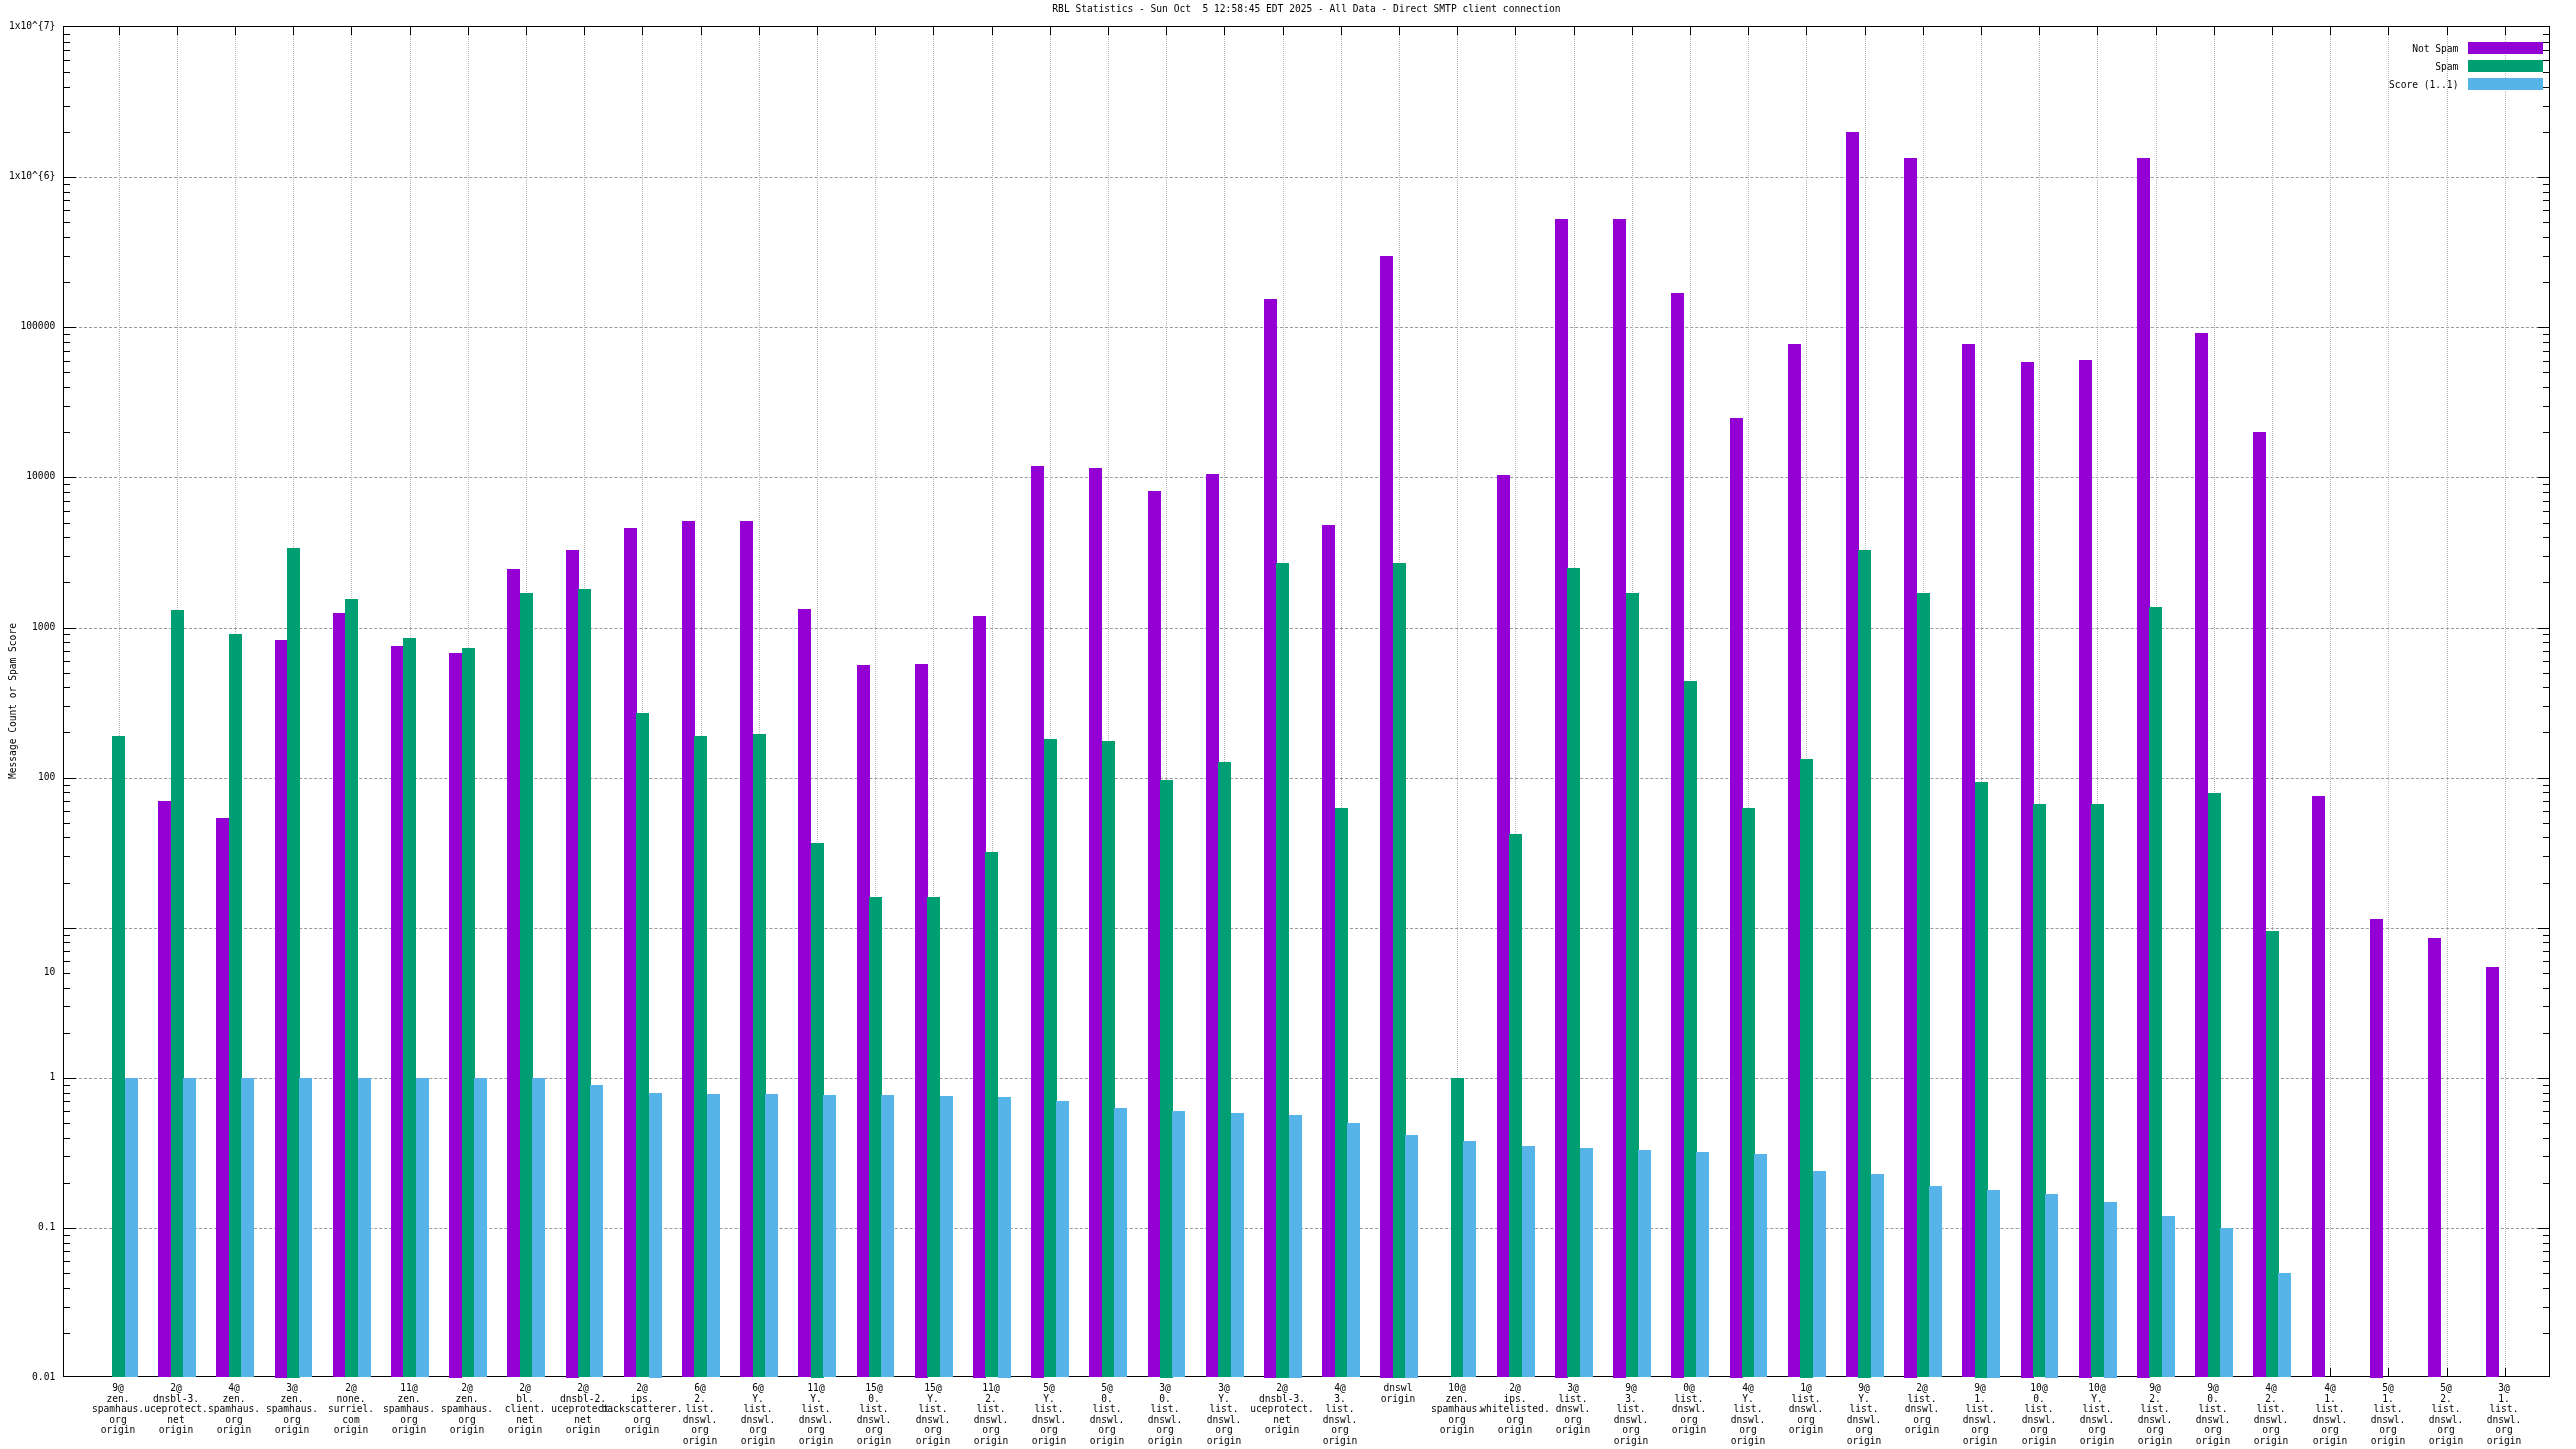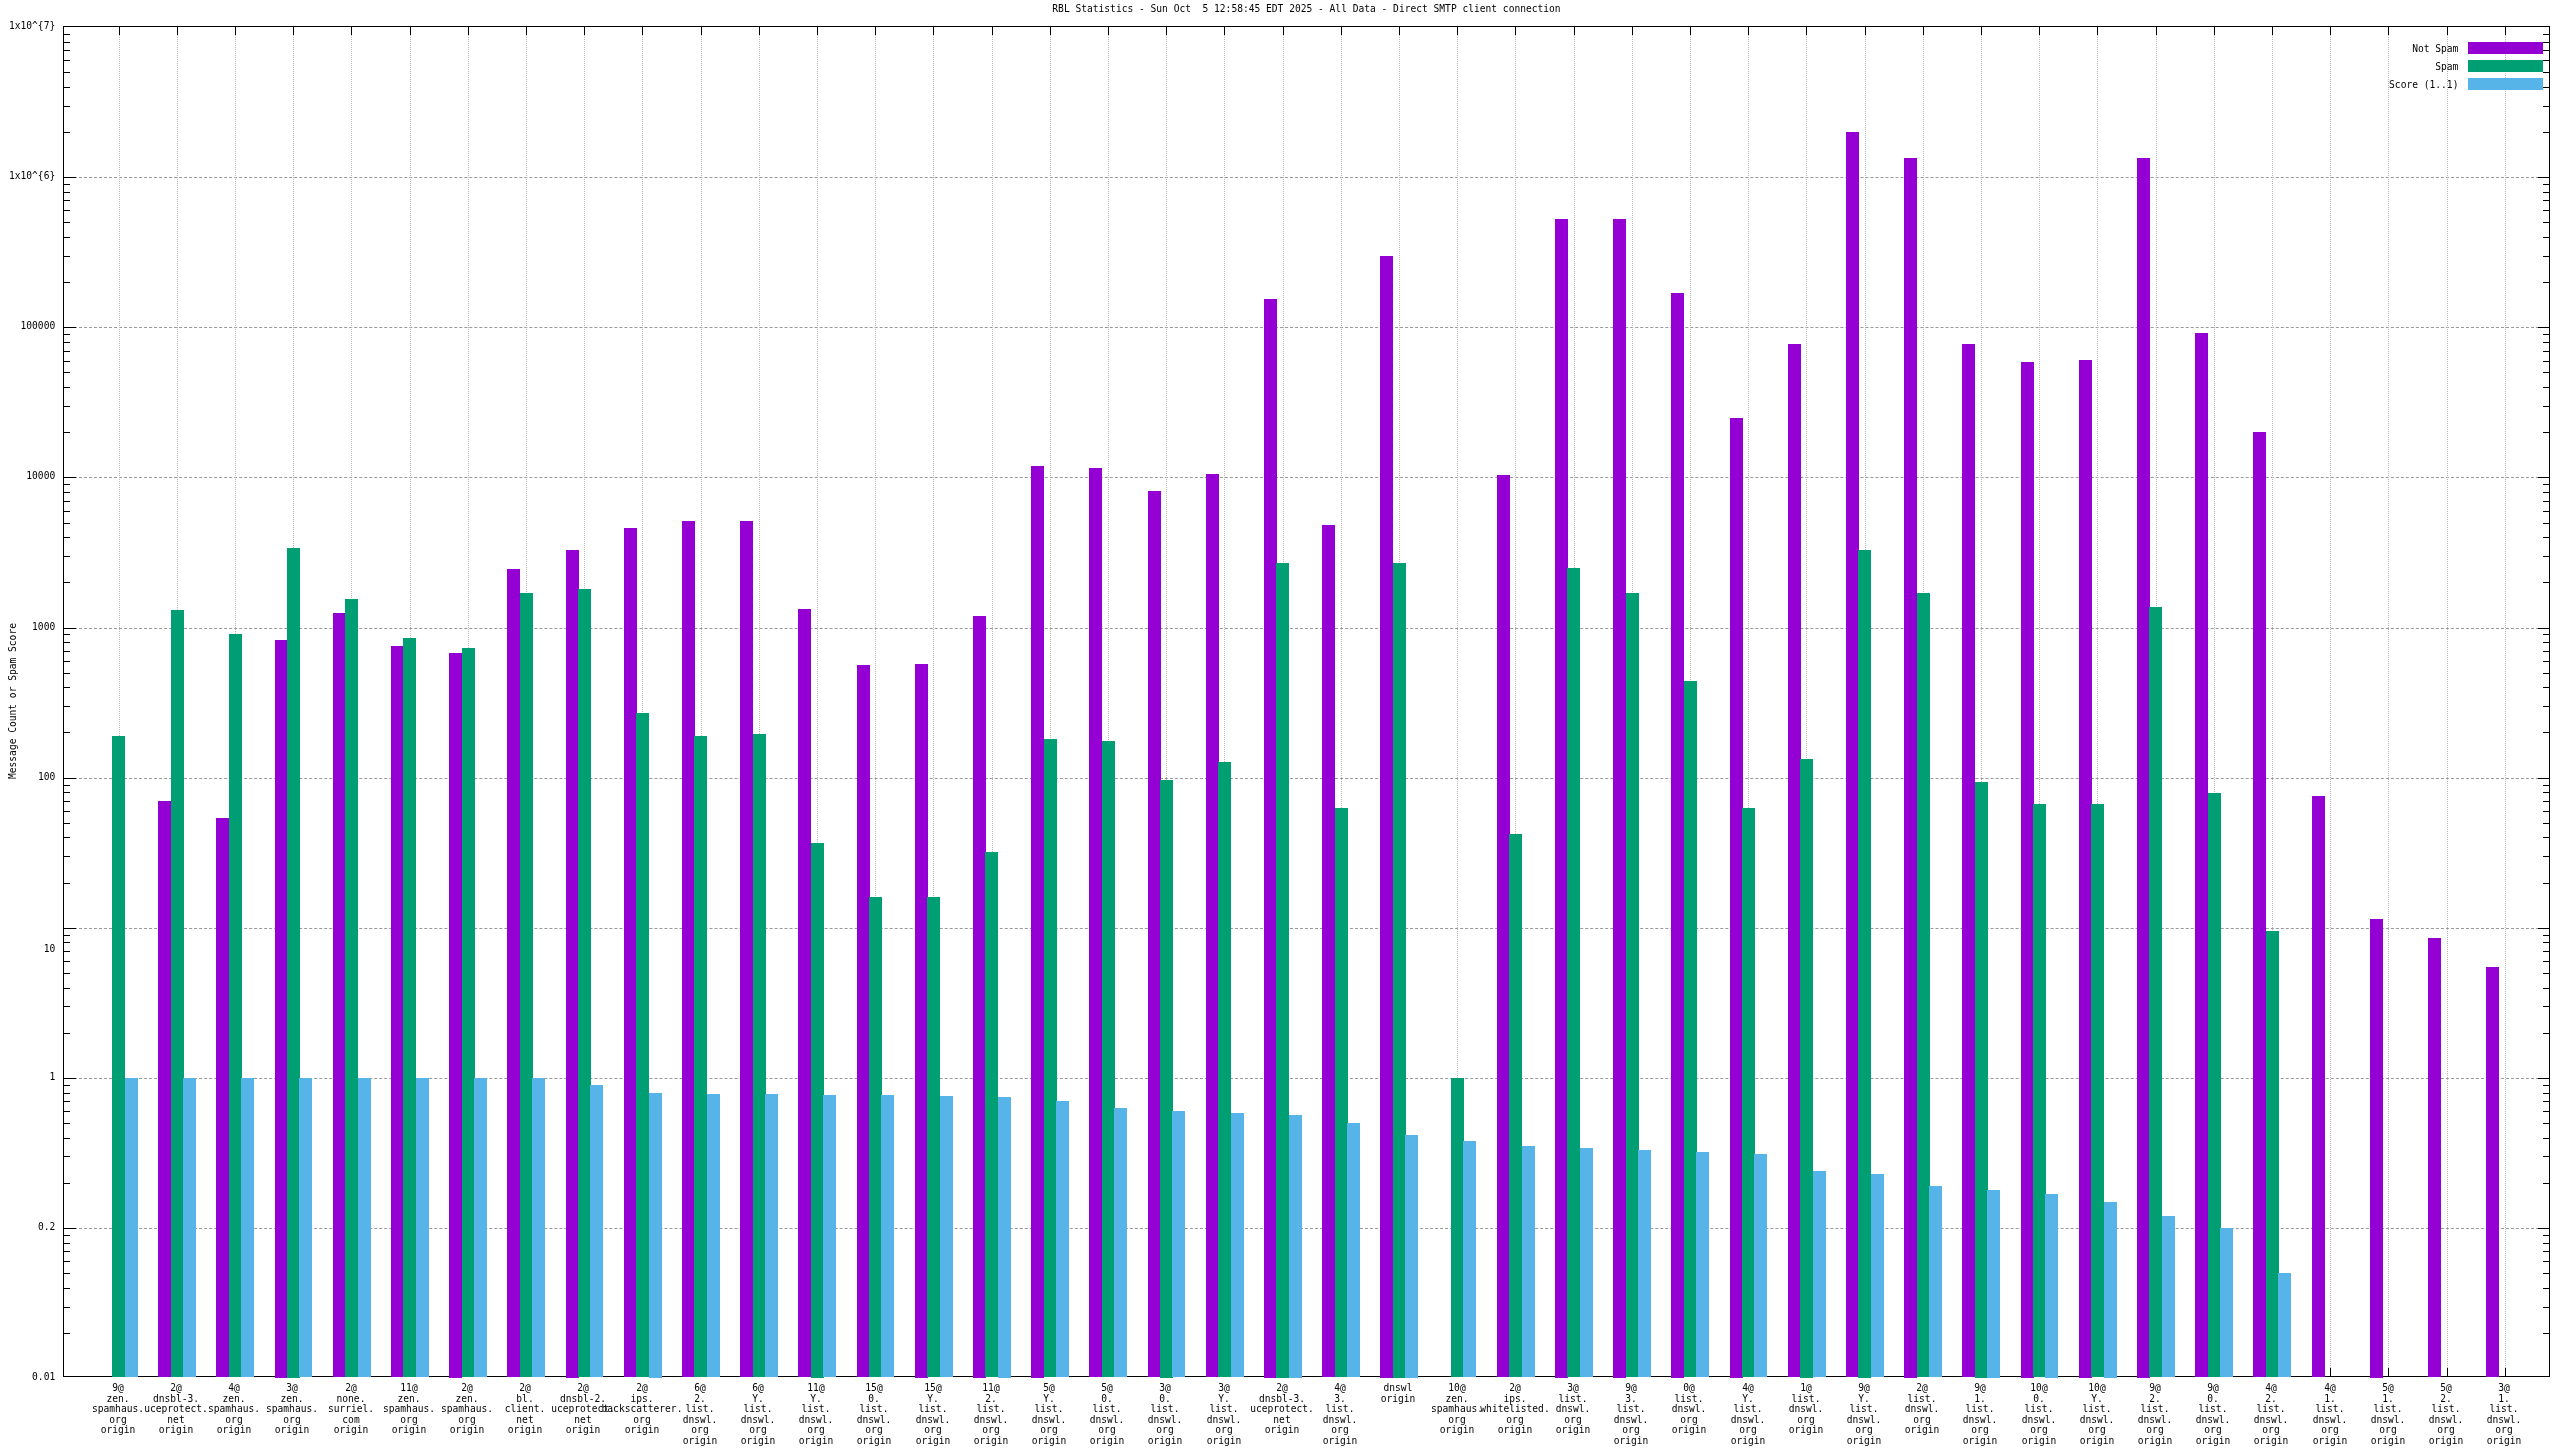--- a/index.html
+++ b/index.html
@@ -51,23 +51,23 @@
 
 <div class="ylabel">Message Count or Spam Score</div>
 
 <div class="ylabels" id="ylabels">
     <div class="ytick-label" style="top: 0px;">1x10^{7}</div>
     <div class="ytick-label" style="top: 150px;">1x10^{6}</div>
     <div class="ytick-label" style="top: 300px;">100000</div>
     <div class="ytick-label" style="top: 450px;">10000</div>
     <div class="ytick-label" style="top: 601px;">1000</div>
     <div class="ytick-label" style="top: 751px;">100</div>
-    <div class="ytick-label" style="top: 923px; margin-left: 28px;">10</div>
+    <div class="ytick-label" style="top: 946px; margin-left: 28px;">10</div>
     <div class="ytick-label" style="top: 1051px;">1</div>
-    <div class="ytick-label" style="top: 1201px;">0.2</div>
+    <div class="ytick-label" style="top: 1201px;">0.1</div>
     <div class="ytick-label" style="top: 1351px;">0.01</div>
   </div>
 
 <div class="plot" id="plot">
     <div class="hgrid" style="top: 150px;"></div>
     <div class="hgrid" style="top: 300px;"></div>
     <div class="hgrid" style="top: 450px;"></div>
     <div class="hgrid" style="top: 601px;"></div>
     <div class="hgrid" style="top: 751px;"></div>
     <div class="hgrid" style="top: 901px;"></div>

